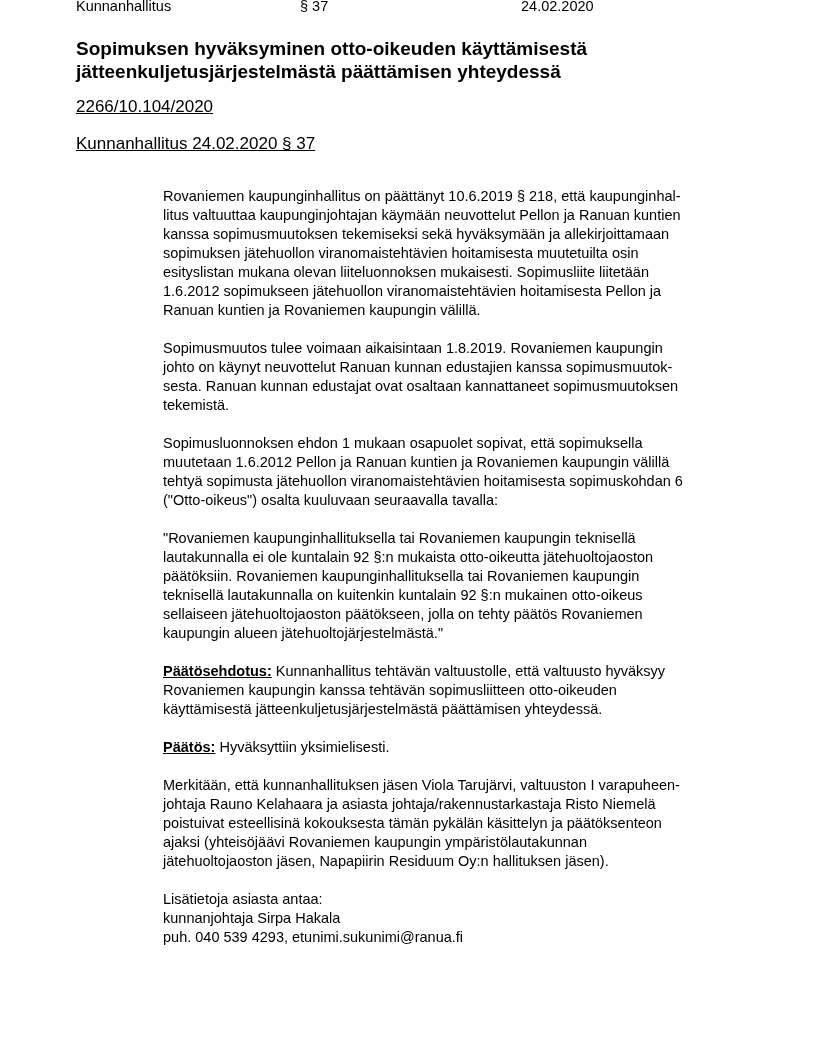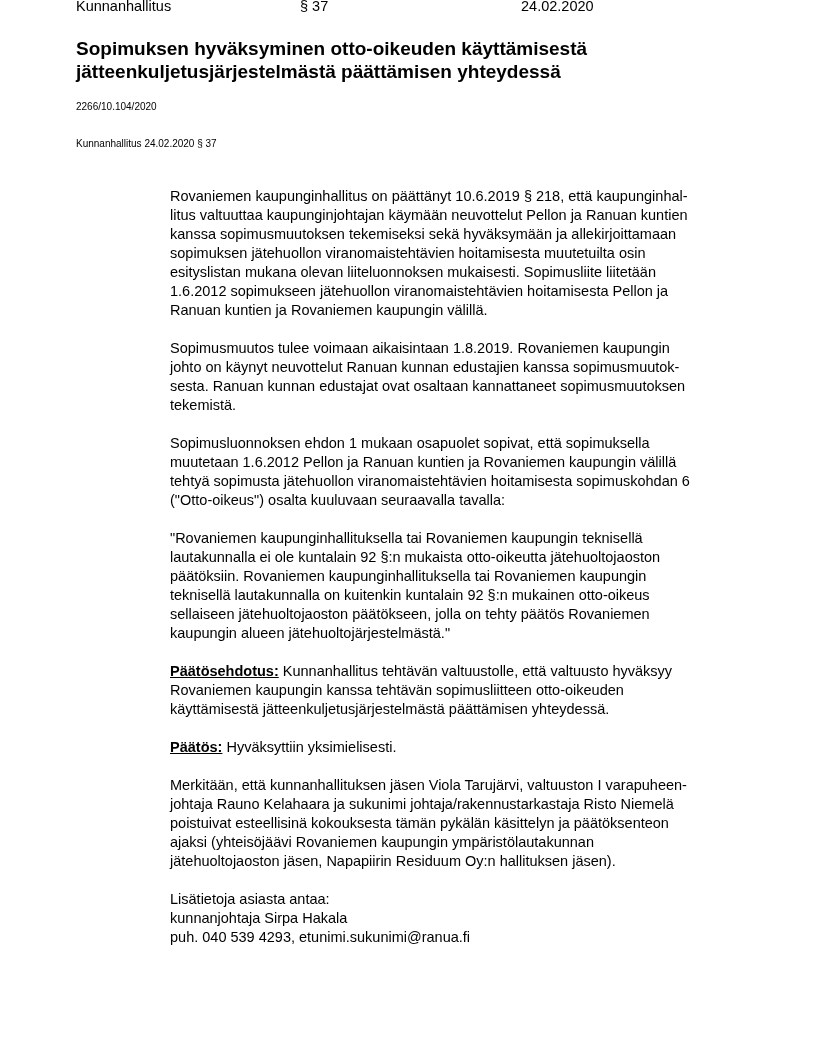--- a/index.html
+++ b/index.html
@@ -6,23 +6,23 @@
   body {
     width: 816px; height: 1056px; position: relative; overflow: hidden;
     font-family: "Liberation Sans", sans-serif; color: #000000;
   }
   .hdr { position: absolute; top: -3px; font-size: 14.5px; line-height: 18px; }
   .title {
     position: absolute; left: 76px; top: 37px;
     font-size: 19px; font-weight: bold; line-height: 23px;
   }
   .title div { white-space: nowrap; }
-  .meta { position: absolute; left: 76px; font-size: 10px; line-height: 18px; }
+  .meta { position: absolute; left: 76px; font-size: 17px; line-height: 18px; text-decoration: underline; }
   .body {
-    position: absolute; left: 170px; top: 187px; width: 590px;
+    position: absolute; left: 163px; top: 187px; width: 590px;
     font-size: 14.5px; line-height: 19px;
   }
   .para { margin: 0 0 19px 0; }
   .para .ln { white-space: nowrap; display: block; }
   .lbl { font-weight: bold; text-decoration: underline; }
 </style>
 </head>
 <body>
 
 <div>
@@ -79,21 +79,21 @@
       <span class="ln">Rovaniemen kaupungin kanssa tehtävän sopimusliitteen otto-oikeuden</span>
       <span class="ln">käyttämisestä jätteenkuljetusjärjestelmästä päättämisen yhteydessä.</span>
     </div>
 
     <div class="para">
       <span class="ln"><span class="lbl">Päätös:</span><span> Hyväksyttiin yksimielisesti.</span></span>
     </div>
 
     <div class="para">
       <span class="ln">Merkitään, että kunnanhallituksen jäsen Viola Tarujärvi, valtuuston I varapuheen-</span>
-      <span class="ln">johtaja Rauno Kelahaara ja sukunimi johtaja/rakennustarkastaja Risto Niemelä</span>
+      <span class="ln">johtaja Rauno Kelahaara ja asiasta johtaja/rakennustarkastaja Risto Niemelä</span>
       <span class="ln">poistuivat esteellisinä kokouksesta tämän pykälän käsittelyn ja päätöksenteon</span>
       <span class="ln">ajaksi (yhteisöjäävi Rovaniemen kaupungin ympäristölautakunnan</span>
       <span class="ln">jätehuoltojaoston jäsen, Napapiirin Residuum Oy:n hallituksen jäsen).</span>
     </div>
 
     <div class="para">
       <span class="ln">Lisätietoja asiasta antaa:</span>
       <span class="ln">kunnanjohtaja Sirpa Hakala</span>
       <span class="ln">puh. 040 539 4293, etunimi.sukunimi@ranua.fi</span>
     </div>

